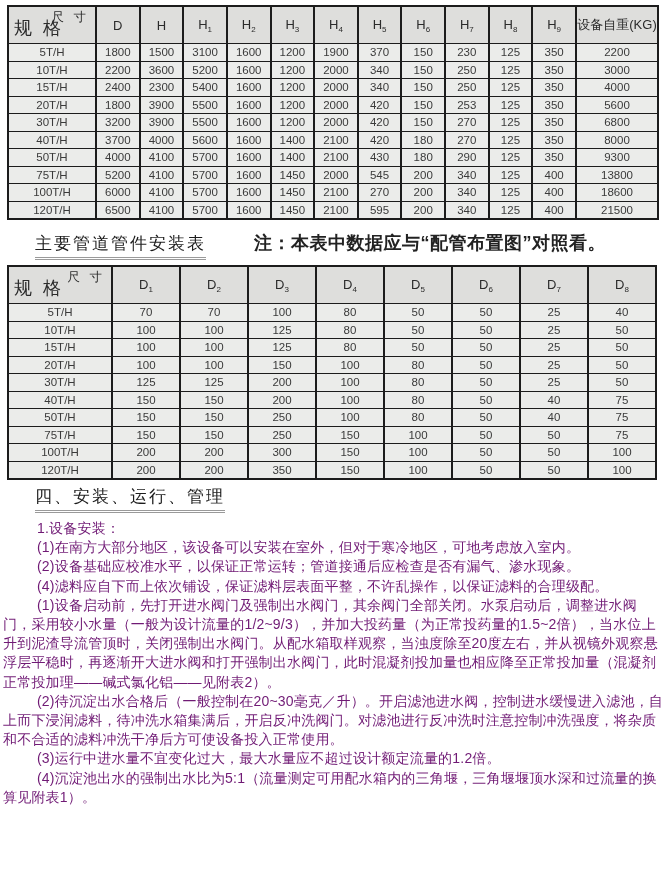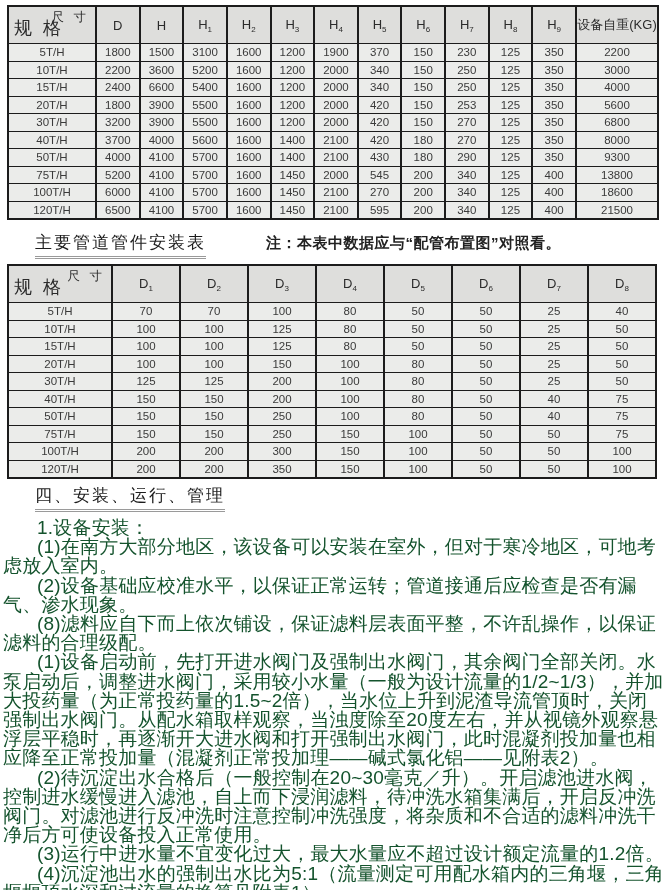--- a/index.html
+++ b/index.html
@@ -19,24 +19,24 @@
     font-size: 17px;
     letter-spacing: 2px;
     color: #1c1c1c;
     padding-bottom: 2px;
     border-bottom: 3px double #9a9a9a;
   }
   .title-row {
     margin: 11px 0 0 35px;
     display: flex;
     align-items: baseline;
-    gap: 60px;
+    gap: 48px;
   }
   .note {
-    font-size: 15px;
+    font-size: 18px;
     font-weight: bold;
     color: #222;
     letter-spacing: 0.5px;
   }
 
   
   table.spec-table {
     border-collapse: collapse;
     table-layout: fixed;
     margin: 5px 0 0 7px;
@@ -83,24 +83,24 @@
   }
   th.diag .corner-top    { position: absolute; top: 2px;  right: 6px; font-size: 12.5px; letter-spacing: 3px; }
   th.diag .corner-bottom { position: absolute; bottom: 3px; left: 5px; font-size: 18px; letter-spacing: 3px; }
 
   
   .body-text {
     margin: 6px 2px 0 3px;
   }
   .body-text p {
     margin: 0;
-    font-size: 19px;
+    font-size: 14px;
     line-height: 19.2px;
     text-indent: 34px;
-    color: #14532d;
+    color: #701a75;
     letter-spacing: 0.2px;
   }
 </style>
 </head>
 <body>
 
 <div class="page">
 
 
   <table class="spec-table" id="table1">
@@ -151,21 +151,21 @@
           <td>340</td>
           <td>150</td>
           <td>250</td>
           <td>125</td>
           <td>350</td>
           <td>3000</td>
         </tr>
         <tr>
           <td>15T/H</td>
           <td>2400</td>
-          <td>6600</td>
+          <td>2300</td>
           <td>5400</td>
           <td>1600</td>
           <td>1200</td>
           <td>2000</td>
           <td>340</td>
           <td>150</td>
           <td>250</td>
           <td>125</td>
           <td>350</td>
           <td>4000</td>
@@ -415,20 +415,20 @@
     </table>
 
   <div class="title-wrap">
     <span class="sec-title">四、安装、运行、管理</span>
   </div>
 
   <div class="body-text" id="body-text">
       <p>1.设备安装：</p>
       <p>(1)在南方大部分地区，该设备可以安装在室外，但对于寒冷地区，可地考虑放入室内。</p>
       <p>(2)设备基础应校准水平，以保证正常运转；管道接通后应检查是否有漏气、渗水现象。</p>
-      <p>(8)滤料应自下而上依次铺设，保证滤料层表面平整，不许乱操作，以保证滤料的合理级配。</p>
-      <p>(1)设备启动前，先打开进水阀门及强制出水阀门，其余阀门全部关闭。水泵启动后，调整进水阀门，采用较小水量（一般为设计流量的1/2~1/3），并加大投药量（为正常投药量的1.5~2倍），当水位上升到泥渣导流管顶时，关闭强制出水阀门。从配水箱取样观察，当浊度除至20度左右，并从视镜外观察悬浮层平稳时，再逐渐开大进水阀和打开强制出水阀门，此时混凝剂投加量也相应降至正常投加量（混凝剂正常投加理——碱式氯化铝——见附表2）。</p>
+      <p>(4)滤料应自下而上依次铺设，保证滤料层表面平整，不许乱操作，以保证滤料的合理级配。</p>
+      <p>(1)设备启动前，先打开进水阀门及强制出水阀门，其余阀门全部关闭。水泵启动后，调整进水阀门，采用较小水量（一般为设计流量的1/2~9/3），并加大投药量（为正常投药量的1.5~2倍），当水位上升到泥渣导流管顶时，关闭强制出水阀门。从配水箱取样观察，当浊度除至20度左右，并从视镜外观察悬浮层平稳时，再逐渐开大进水阀和打开强制出水阀门，此时混凝剂投加量也相应降至正常投加量（混凝剂正常投加理——碱式氯化铝——见附表2）。</p>
       <p>(2)待沉淀出水合格后（一般控制在20~30毫克／升）。开启滤池进水阀，控制进水缓慢进入滤池，自上而下浸润滤料，待冲洗水箱集满后，开启反冲洗阀门。对滤池进行反冲洗时注意控制冲洗强度，将杂质和不合适的滤料冲洗干净后方可使设备投入正常使用。</p>
       <p>(3)运行中进水量不宜变化过大，最大水量应不超过设计额定流量的1.2倍。</p>
       <p>(4)沉淀池出水的强制出水比为5:1（流量测定可用配水箱内的三角堰，三角堰堰顶水深和过流量的换算见附表1）。</p>
     </div>
 
 </div>
 
 </body></html>

